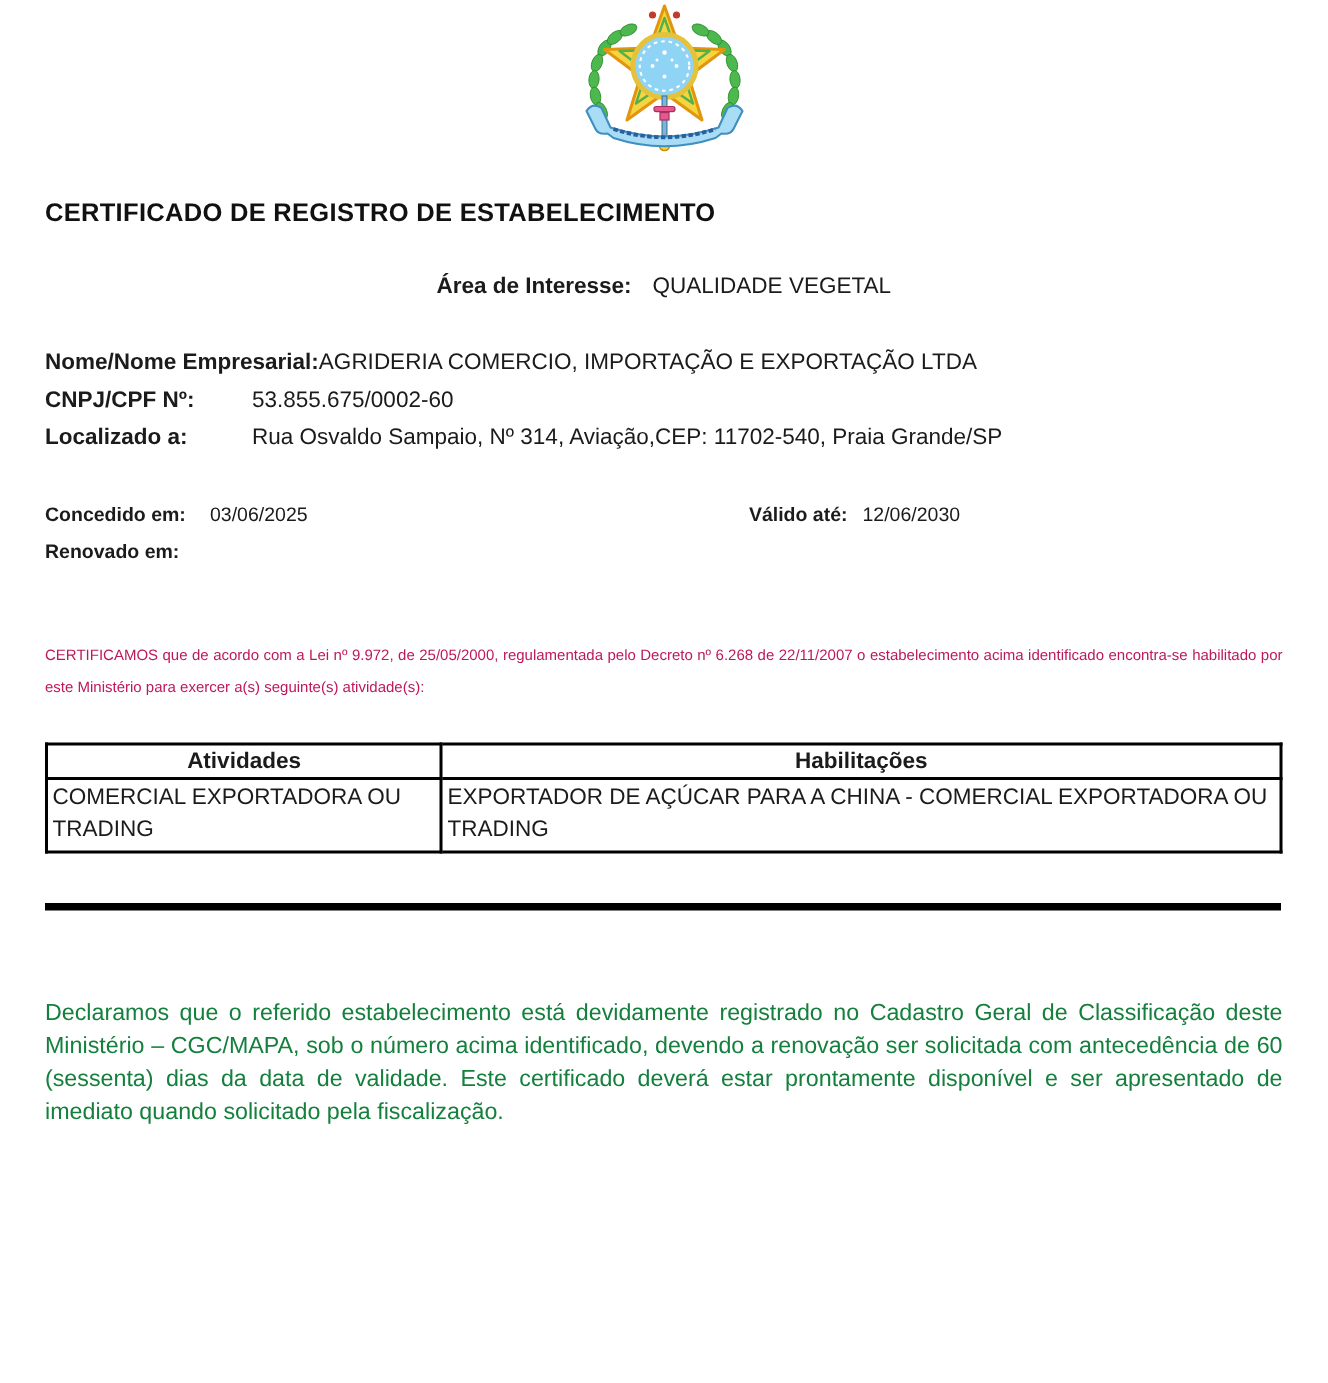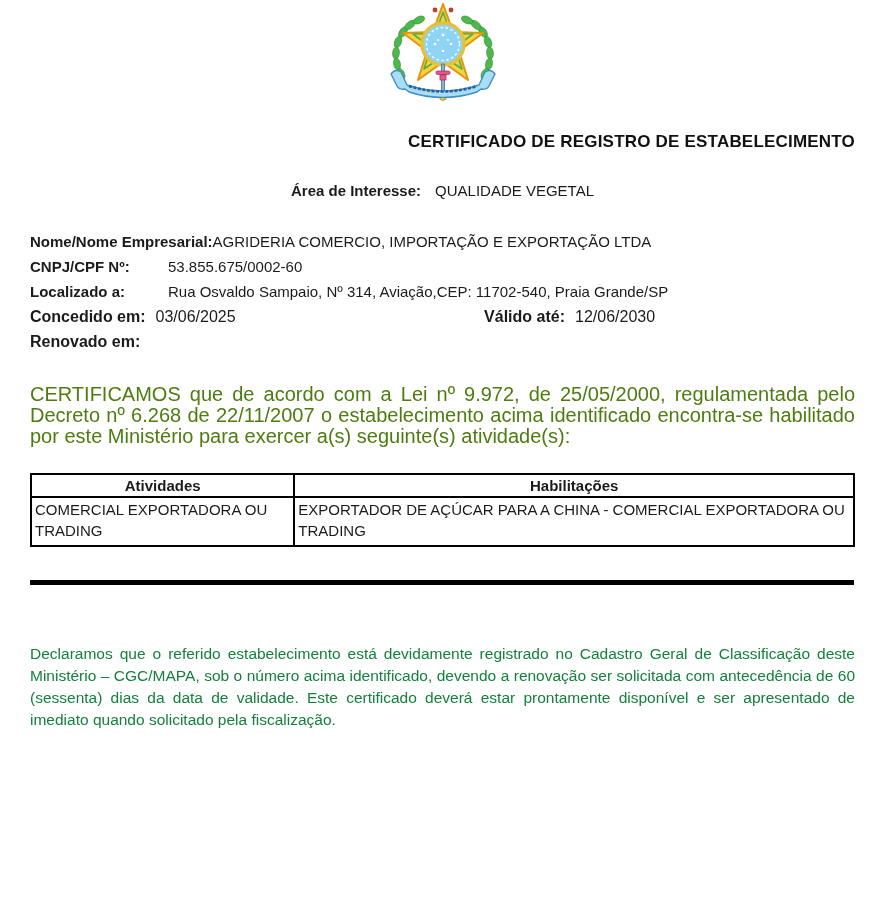--- a/index.html
+++ b/index.html
@@ -5,37 +5,37 @@
   * { margin: 0; padding: 0; box-sizing: border-box; }
   html, body { width: 885px; height: 922px; background: #ffffff; overflow: hidden; }
   body { font-family: "Liberation Sans", "DejaVu Sans", sans-serif; color: #1b1b1b; }
   .page { width: 885px; height: 922px; padding: 0 30px; position: relative; }
 
   .crest-wrap { text-align: center; padding-top: 2px; height: 106px; }
 
   .gov-headers { text-align: center; margin-top: 4px; }
   .gov-line { font-size: 17px; font-weight: bold; line-height: 33px; letter-spacing: .2px; color: #111; }
 
-  .doc-title { text-align: right; font-size: 17px; font-weight: bold; letter-spacing: .2px; margin-top: 26px; color: #111; }
+  .doc-title { text-align: left; font-size: 17px; font-weight: bold; letter-spacing: .2px; margin-top: 26px; color: #111; }
 
   .area-line { text-align: center; margin-top: 30px; font-size: 15px; }
   .area-line .lbl { font-weight: bold; margin-right: 14px; text-align: center; }
 
   .fields { margin-top: 30px; font-size: 15px; }
   .field-row { display: flex; line-height: 25px; }
   .field-row .lbl { font-weight: bold; min-width: 138px; }
   .field-row .val { padding-left: 0px; }
 
-  .dates { font-size: 16px; display: grid; grid-template-columns: 425px 1fr; }
+  .dates { margin-top: 26px; font-size: 13px; display: grid; grid-template-columns: 425px 1fr; }
   .date-cell { display: flex; line-height: 25px; }
   .date-cell.left .lbl { font-weight: bold; min-width: 100px; }
   .date-cell.right .lbl { font-weight: bold; min-width: 110px; text-align: right; }
   .date-cell .val { padding-left: 10px; }
 
-  .certify { margin-top: 30px; font-size: 20px; line-height: 21px; text-align: justify; color: #4d7c0f; }
+  .certify { margin-top: 47px; font-size: 10px; line-height: 21px; text-align: justify; color: #be185d; }
 
   table.acts { width: 100%; margin-top: 26px; border-collapse: collapse; border: 2px solid #000; font-size: 15px; }
   table.acts th { border: 2px solid #000; font-weight: bold; text-align: center; padding: 2px 4px; font-size: 15px; }
   table.acts td { border: 2px solid #000; vertical-align: top; padding: 1px 3px 4px 3px; line-height: 21px; }
   table.acts .col-a { width: 32%; }
 
   .thick-rule { height: 5px; background: #000; margin-top: 33px; width: 824px; }
 
   .declaration { margin-top: 58px; font-size: 15.5px; line-height: 22px; text-align: justify; color: #15803d; }
 </style>

